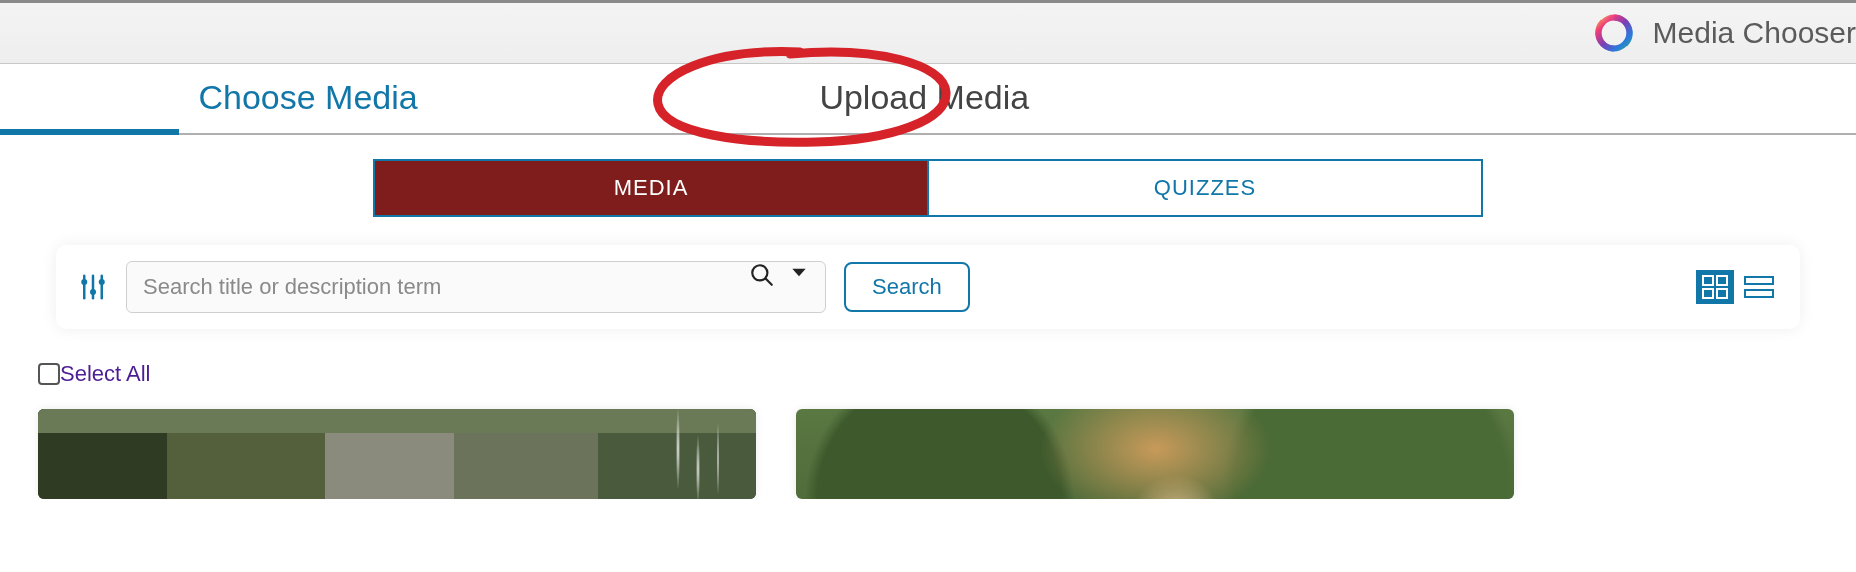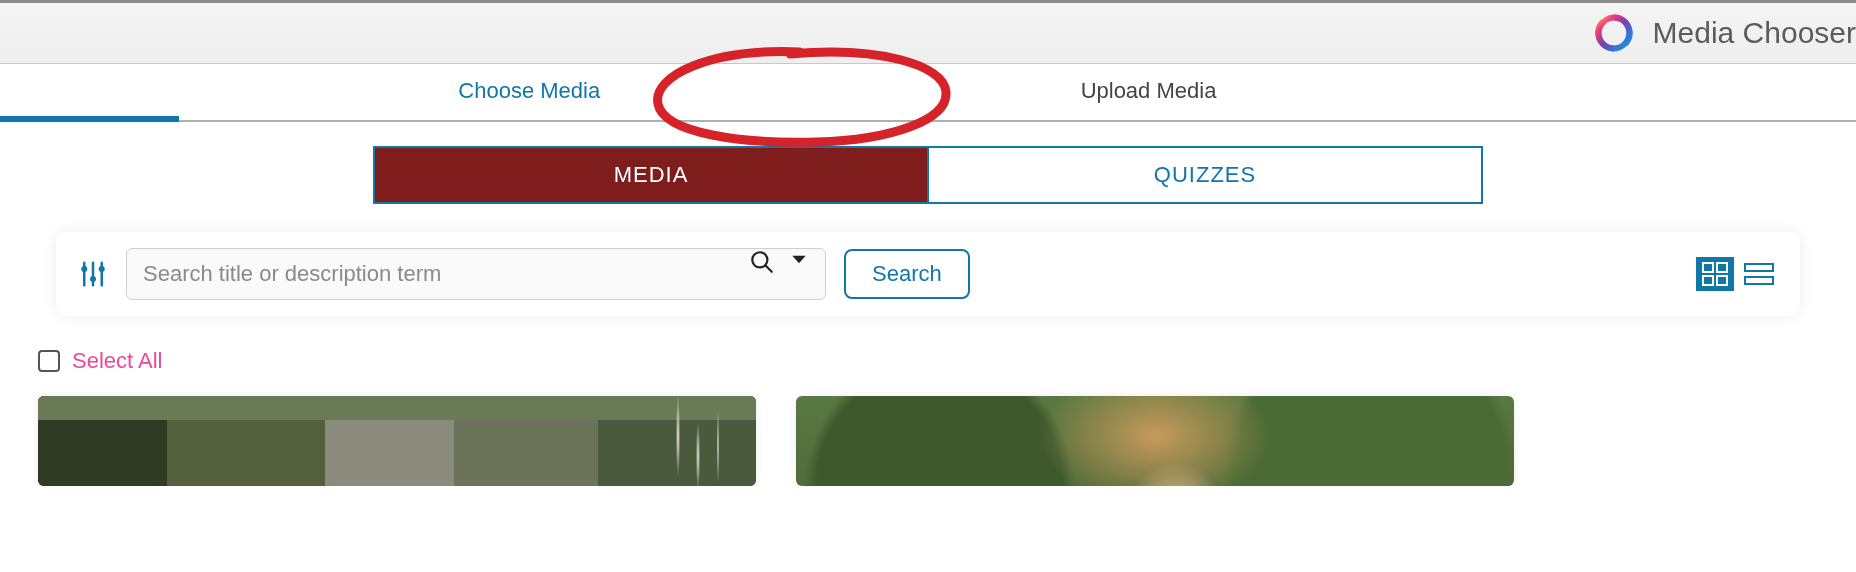--- a/index.html
+++ b/index.html
@@ -31,23 +31,23 @@
   }
 
   .nav-tabs {
     position: relative;
     display: flex;
     border-bottom: 2px solid #b0b0b0;
     background: #fff;
   }
   .nav-tab {
     flex: 0 0 33.2%;
-    text-align: right;
-    padding: 14px 16px 16px;
-    font-size: 22px;
+    text-align: center;
+    padding: 14px 0 16px;
+    font-size: 34px;
     color: #444;
     cursor: pointer;
   }
   .nav-tab.active {
     color: #1176a8;
     position: relative;
   }
   .nav-tab.active::after {
     content: "";
     position: absolute;
@@ -138,23 +138,23 @@
   .view-toggle { display:flex; gap:6px; }
   .view-btn {
     width: 38px; height: 34px;
     display:flex; align-items:center; justify-content:center;
     cursor:pointer;
   }
   .view-btn.active { background:#1176a8; color:#fff; }
   .view-btn.inactive { color:#1176a8; background:#fff; }
 
   .select-all-row {
-    display:flex; align-items:center; gap:12px;
+    display:flex; align-items:center; gap:0;
     margin: 32px 0 0 38px;
-    font-size: 22px; color:#ec4899;
+    font-size: 22px; color:#4c1d95;
   }
   .select-all-row .chk {
     width: 22px; height: 22px;
     border: 2px solid #555;
     border-radius: 4px;
     cursor:pointer;
   }
 
   .media-grid {
     display:flex; gap:40px;

